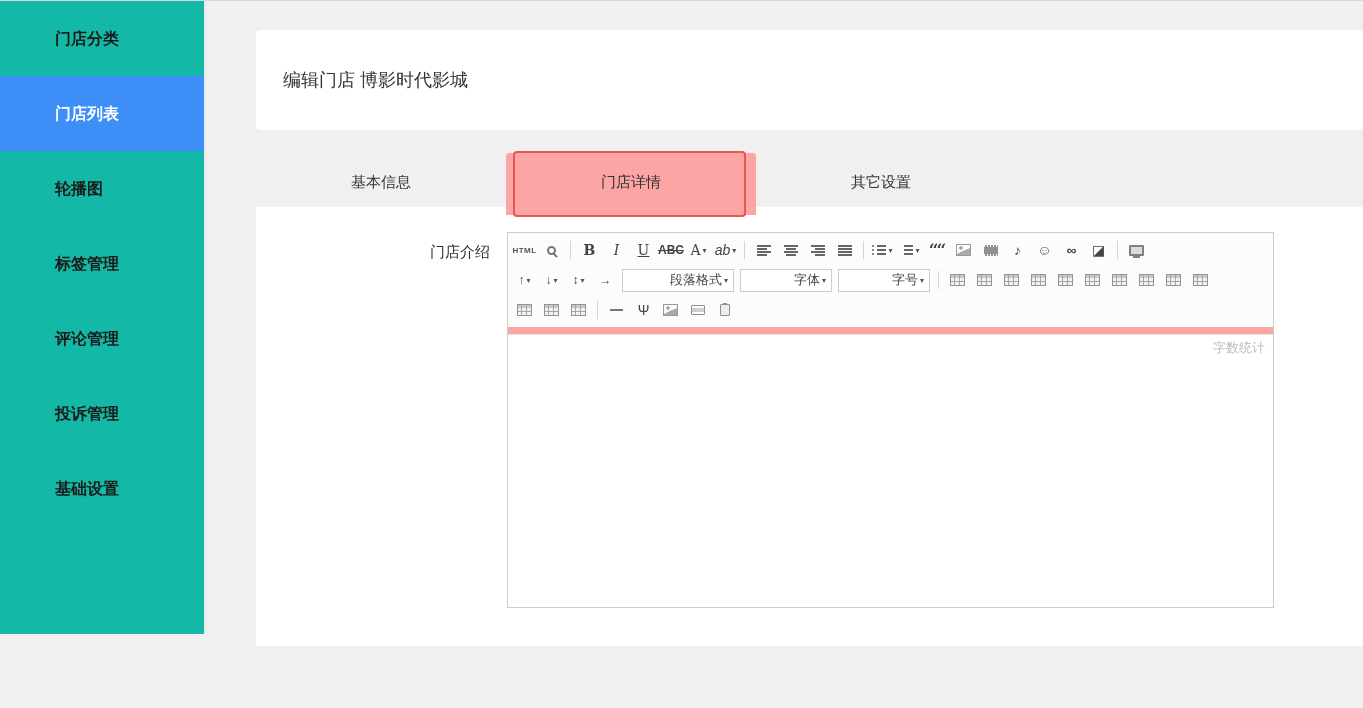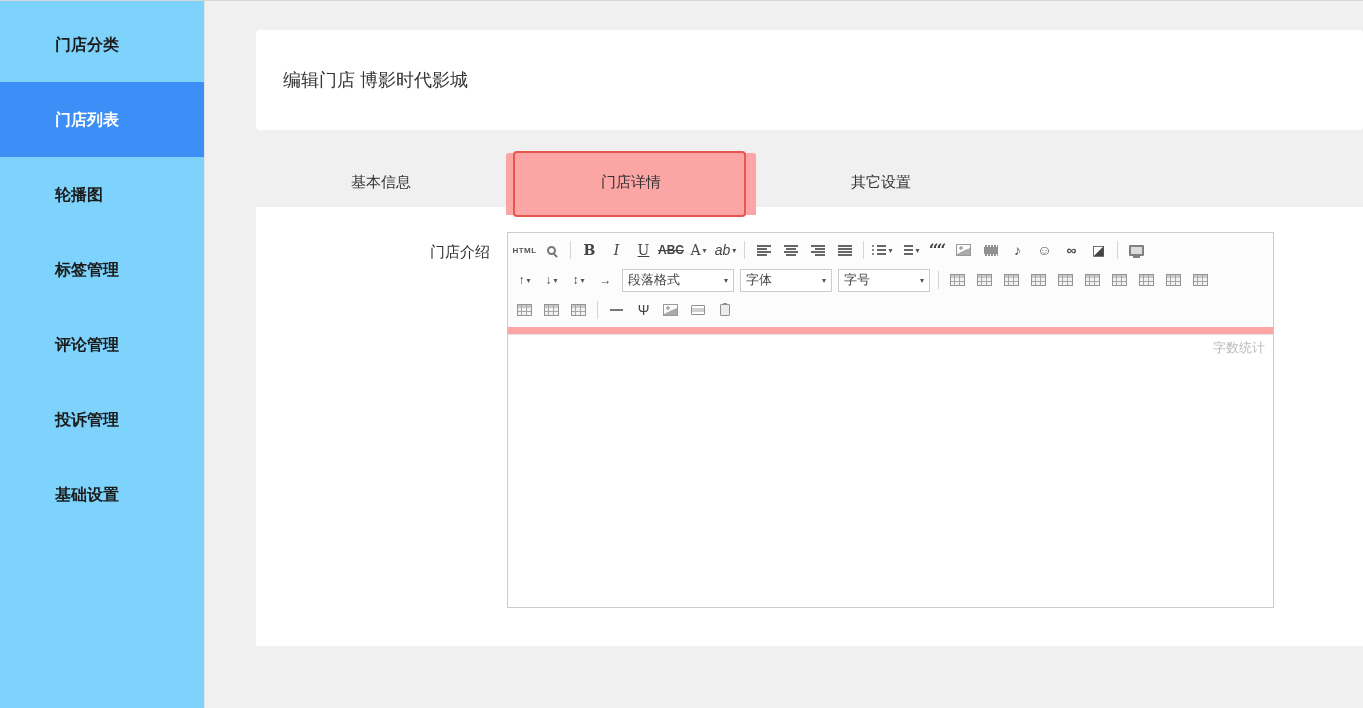--- a/index.html
+++ b/index.html
@@ -1,22 +1,22 @@
 <!DOCTYPE html>
 <html><head>
 <meta charset="utf-8">
 <style>
   * { margin:0; padding:0; box-sizing:border-box; }
   html,body { width:1363px; height:708px; overflow:hidden;
     font-family:"Liberation Sans","DejaVu Sans",sans-serif; background:#f0f0f0; }
   .topline { position:absolute; left:0; top:0; width:1363px; height:1px; background:#d8d8d8; z-index:9; }
 
   
-  .sidebar { position:absolute; left:0; top:1px; width:205px; height:707px;
-    background:#7dd3fc; border-right:1px solid #e4e4e4; padding-top:6px; }
+  .sidebar { position:absolute; left:0; top:1px; width:205px; height:633px;
+    background:#14b8a6; border-right:1px solid #e4e4e4; }
   .side-item { height:75px; line-height:75px; padding-left:55px;
     font-size:16px; font-weight:bold; color:#1a1a1a; cursor:pointer; }
   .side-item.active { background:#3d8ef7; color:#fff; }
 
   
   .header-card { position:absolute; left:256px; top:30px; width:1107px; height:100px;
     background:#fff; border-radius:4px; display:flex; align-items:center; }
   .page-title { padding-left:27px; font-size:18px; color:#333; }
 
   
@@ -35,21 +35,21 @@
   
   .editor { position:absolute; left:251px; top:75px; width:767px; height:376px;
     border:1px solid #ccc; background:#fff; }
   .toolbar { background:#fcfcfc; border-bottom:7px solid #fca5a5; padding:2px 3px; }
   .t-row { display:flex; align-items:center; height:30px; overflow:hidden; }
   .t-btn { display:inline-flex; align-items:center; justify-content:center;
     min-width:25px; height:24px; margin:0 1px; border-radius:2px; color:#444;
     cursor:pointer; font-size:14px; }
   .t-sep { width:1px; height:18px; background:#d5d5d5; margin:0 5px; }
   .caret { font-size:8px; color:#555; margin-left:2px; }
-  .t-select { display:inline-flex; align-items:center; justify-content:space-between;
+  .t-select { display:inline-flex; align-items:center; justify-content:flex-end;
     height:23px; border:1px solid #ccc; background:#fff; margin:0 3px; padding:0 5px;
     font-size:13px; color:#444; cursor:pointer; }
 
   .g-serif { font-family:"DejaVu Serif","Liberation Serif",serif; }
   .g-bold { font-weight:bold; }
   .g-italic { font-style:italic; }
   .g-underline { text-decoration:underline; }
   .g-strike { text-decoration:line-through; font-size:12px; font-weight:bold; }
   .g-small { font-size:8px; font-weight:bold; color:#555; letter-spacing:0.5px; }
   .g-quote { font-size:17px; line-height:6px; letter-spacing:-2px; }

